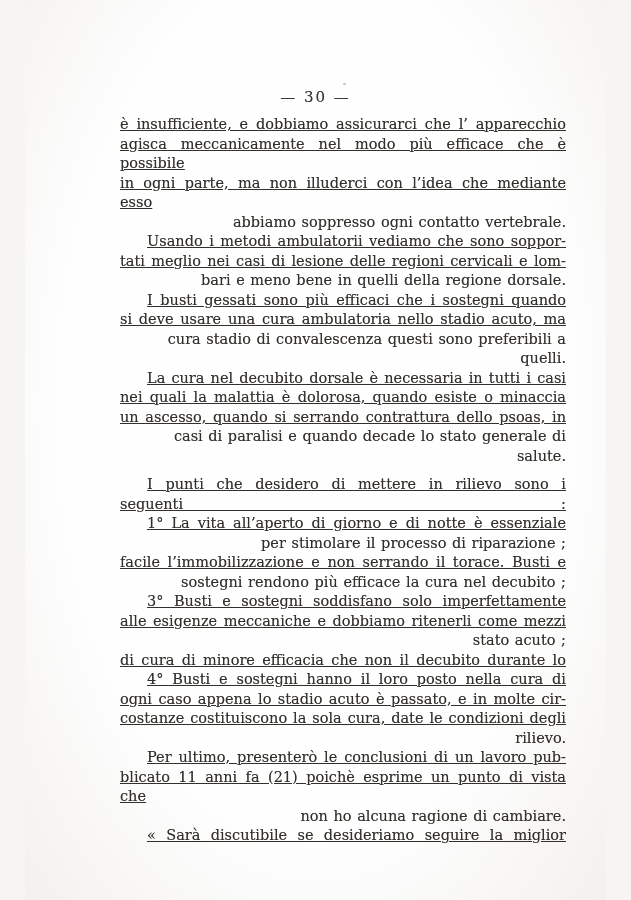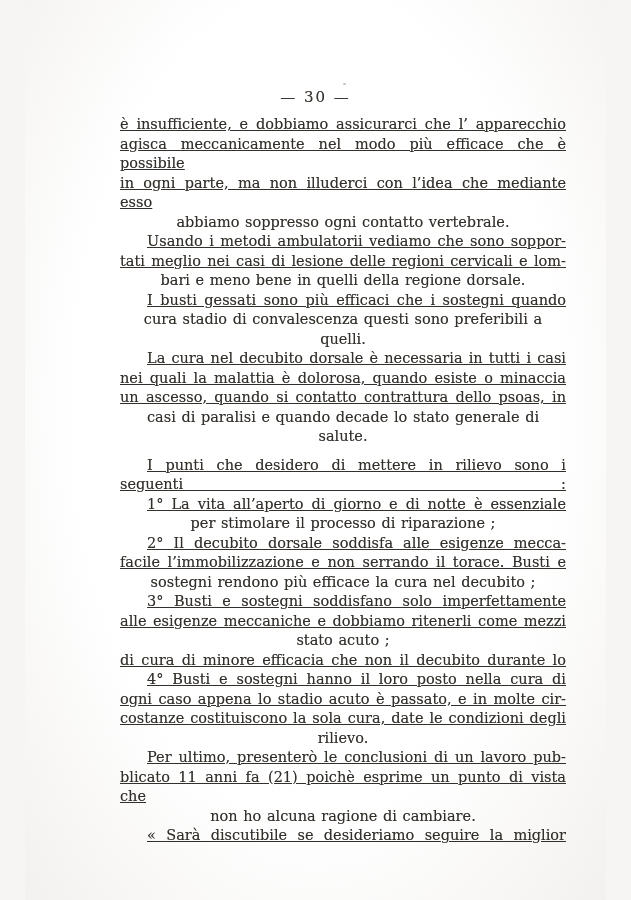--- a/index.html
+++ b/index.html
@@ -36,21 +36,21 @@
     left: 95px;
     width: 446px;
     font-size: 14.5px;
     line-height: 19.5px;
     text-shadow: 0 0 0.6px rgba(60,55,50,0.5);
   }
   .para { margin: 0; }
   .para.gap { margin-top: 9px; }
   .line {
     min-height: 19.5px;
-    text-align: center;
+    text-align: right;
     word-spacing: 1px;
   }
   .line.just {
     text-align: justify;
     text-align-last: justify;
     text-decoration: underline;
   }
   .line.indent { text-indent: 27px; }
   .speck {
     position: absolute;
@@ -75,37 +75,37 @@
         <div class="line just">in ogni parte, ma non illuderci con l’idea che mediante esso</div>
         <div class="line">abbiamo soppresso ogni contatto vertebrale.</div>
       </div>
       <div class="para">
         <div class="line indent just">Usando i metodi ambulatorii vediamo che sono soppor-</div>
         <div class="line just">tati meglio nei casi di lesione delle regioni cervicali e lom-</div>
         <div class="line">bari e meno bene in quelli della regione dorsale.</div>
       </div>
       <div class="para">
         <div class="line indent just">I busti gessati sono più efficaci che i sostegni quando</div>
+        <div class="line just">si deve usare una cura ambulatoria nello stadio acuto, ma</div>
         <div class="line">cura stadio di convalescenza questi sono preferibili a quelli.</div>
       </div>
       <div class="para">
         <div class="line indent just">La cura nel decubito dorsale è necessaria in tutti i casi</div>
         <div class="line just">nei quali la malattia è dolorosa, quando esiste o minaccia</div>
-        <div class="line just">un ascesso, quando si contatto contrattura dello psoas, in</div>
+        <div class="line just">un ascesso, quando si serrando contrattura dello psoas, in</div>
         <div class="line">casi di paralisi e quando decade lo stato generale di salute.</div>
       </div>
       <div class="para gap">
         <div class="line indent just">I punti che desidero di mettere in rilievo sono i seguenti :</div>
       </div>
       <div class="para">
         <div class="line indent just">1° La vita all’aperto di giorno e di notte è essenziale</div>
         <div class="line">per stimolare il processo di riparazione ;</div>
       </div>
       <div class="para">
-        <div class="line indent just">2° Il decubito dorsale soddisfa alle esigenze mecca-</div>
         <div class="line just">facile l’immobilizzazione e non serrando il torace. Busti e</div>
         <div class="line">sostegni rendono più efficace la cura nel decubito ;</div>
       </div>
       <div class="para">
         <div class="line indent just">3° Busti e sostegni soddisfano solo imperfettamente</div>
         <div class="line just">alle esigenze meccaniche e dobbiamo ritenerli come mezzi</div>
         <div class="line">stato acuto ;</div>
         <div class="line just">di cura di minore efficacia che non il decubito durante lo</div>
       </div>
       <div class="para">

